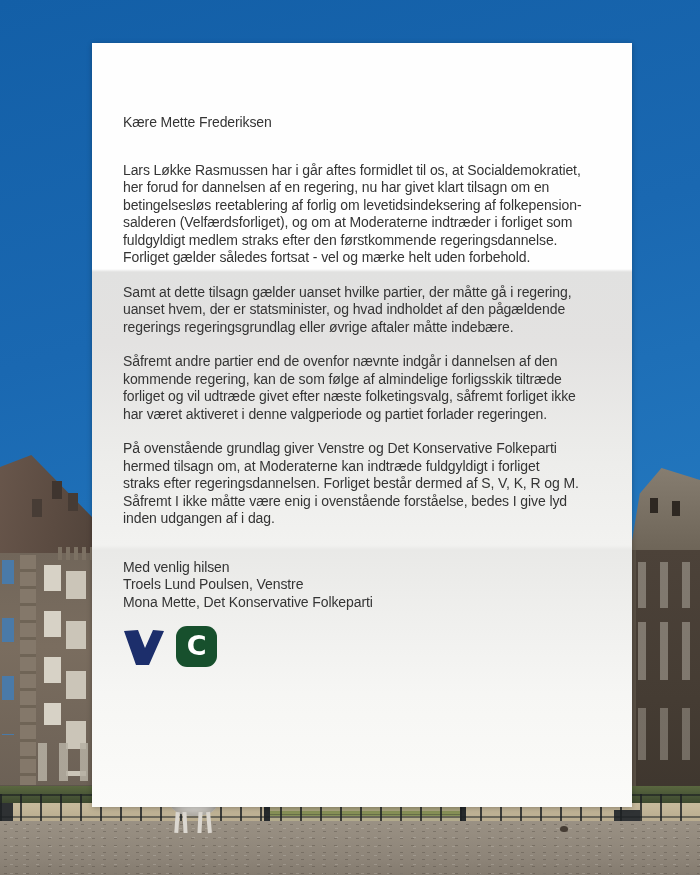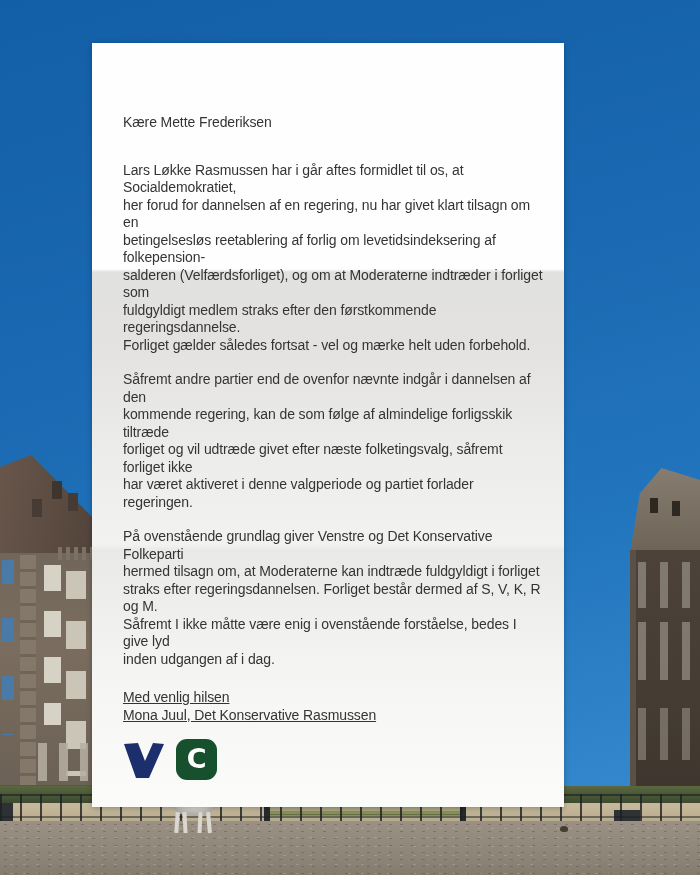--- a/index.html
+++ b/index.html
@@ -79,33 +79,33 @@
   .horse-body{position:absolute;left:4px;top:5px;width:47px;height:27px;background:#e6e4df;
     border-radius:50% 45% 45% 50%;box-shadow:inset 0 -5px 6px rgba(120,115,105,.55);}
   .horse .leg{position:absolute;width:4px;height:21px;top:28px;background:#dbd7d0;}
   .horse .leg.l1{left:9px;transform:rotate(4deg);}
   .horse .leg.l2{left:17px;transform:rotate(-3deg);}
   .horse .leg.l3{left:32px;transform:rotate(3deg);}
   .horse .leg.l4{left:41px;transform:rotate(-5deg);}
   .bird{position:absolute;left:560px;top:826px;width:8px;height:6px;background:#453c33;
     border-radius:50% 50% 45% 45%;z-index:5;}
   
-  .paper{position:absolute;left:92px;top:43px;width:472px;height:764px;z-index:10;
+  .paper{position:absolute;left:92px;top:43px;width:540px;height:764px;z-index:10;
     overflow:hidden;box-shadow:0 1px 5px rgba(0,0,0,.28);
     background:linear-gradient(180deg,
       #fefefe 0px,#fefefe 226px,
       #e1e1e0 229px,#e3e2e1 300px,
       #ededeb 420px,#f2f2f0 502px,
       #e9e9e7 507px,#efefed 570px,
       #f6f6f4 650px,#fbfbf9 764px);}
   .letter{padding:71px 20px 0 31px;color:#343434;font-size:14px;line-height:17.5px;
     letter-spacing:-0.1px;}
   .letter p{margin:0 0 17px;white-space:pre-line;}
   .greeting{margin:0 0 30px !important;}
-  .signature{margin-top:21px;line-height:17.5px;text-decoration:underline;}
+  .signature{margin-top:31px;line-height:17.5px;}
   .logos{margin-top:15px;display:flex;align-items:center;gap:9px;}
   .v-logo{width:44px;height:40px;display:block;}
   .v-logo polygon{fill:#1c2e6b;}
   .c-logo{width:41px;height:41px;border-radius:11px;background:#17502d;
     display:flex;align-items:center;justify-content:center;}
   .c-logo span{color:#ffffff;font-weight:bold;font-size:27px;line-height:1;
     font-family:"DejaVu Sans",sans-serif;transform:translateY(-1px);}
 </style>
 </head>
 <body>
@@ -158,33 +158,37 @@
 
 <div class="paper">
   <div class="letter">
     <p class="greeting">Kære Mette Frederiksen</p>
     <p class="para">Lars Løkke Rasmussen har i går aftes formidlet til os, at Socialdemokratiet,
 her forud for dannelsen af en regering, nu har givet klart tilsagn om en
 betingelsesløs reetablering af forlig om levetidsindeksering af folkepension-
 salderen (Velfærdsforliget), og om at Moderaterne indtræder i forliget som
 fuldgyldigt medlem straks efter den førstkommende regeringsdannelse.
 Forliget gælder således fortsat - vel og mærke helt uden forbehold.</p>
+    <p class="para">Samt at dette tilsagn gælder uanset hvilke partier, der måtte gå i regering,
+uanset hvem, der er statsminister, og hvad indholdet af den pågældende
+regerings regeringsgrundlag eller øvrige aftaler måtte indebære.</p>
     <p class="para">Såfremt andre partier end de ovenfor nævnte indgår i dannelsen af den
 kommende regering, kan de som følge af almindelige forligsskik tiltræde
 forliget og vil udtræde givet efter næste folketingsvalg, såfremt forliget ikke
 har været aktiveret i denne valgperiode og partiet forlader regeringen.</p>
     <p class="para">På ovenstående grundlag giver Venstre og Det Konservative Folkeparti
 hermed tilsagn om, at Moderaterne kan indtræde fuldgyldigt i forliget
 straks efter regeringsdannelsen. Forliget består dermed af S, V, K, R og M.
 Såfremt I ikke måtte være enig i ovenstående forståelse, bedes I give lyd
 inden udgangen af i dag.</p>
 
     <div class="signature">
       <div>Med venlig hilsen</div>
-      <div>Mona Juul, Det Konservative Rasmussen</div>
+      <div>Troels Lund Poulsen, Venstre</div>
+      <div>Mona Mette, Det Konservative Folkeparti</div>
     </div>
 
     <div class="logos">
       <svg class="v-logo" viewBox="0 0 44 40" aria-hidden="true">
         <polygon points="1,4 15,3 22,21 30,3 41,4 26,38 13,38"></polygon>
       </svg>
       <div class="c-logo">
         <span>C</span>
       </div>
     </div>

